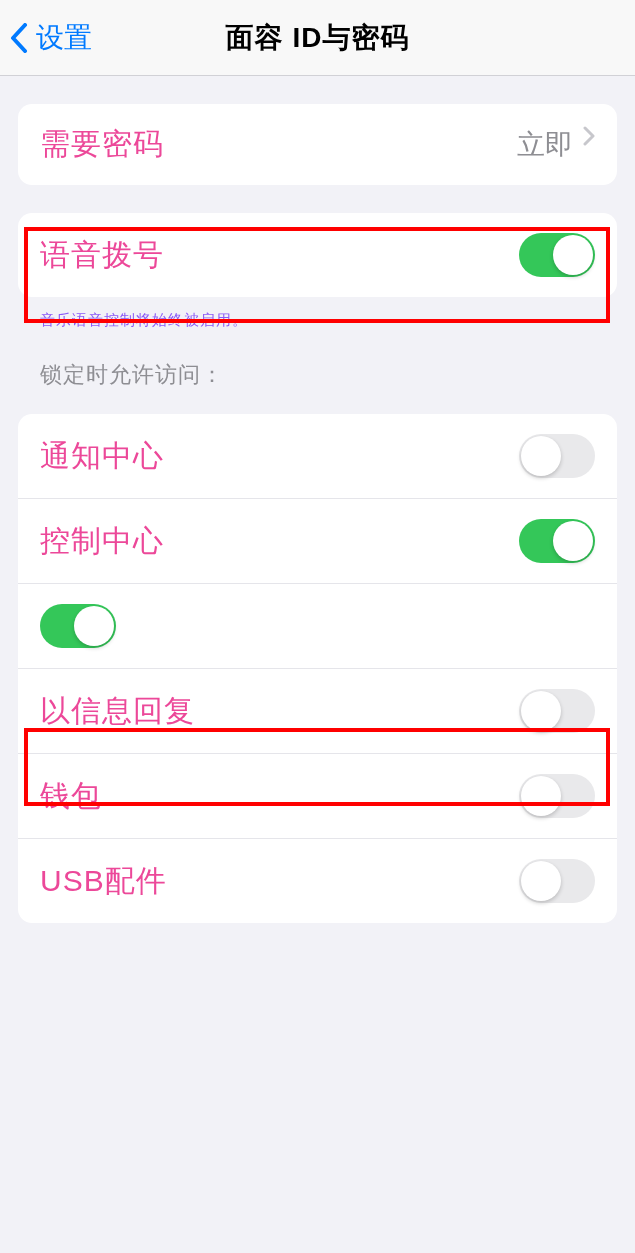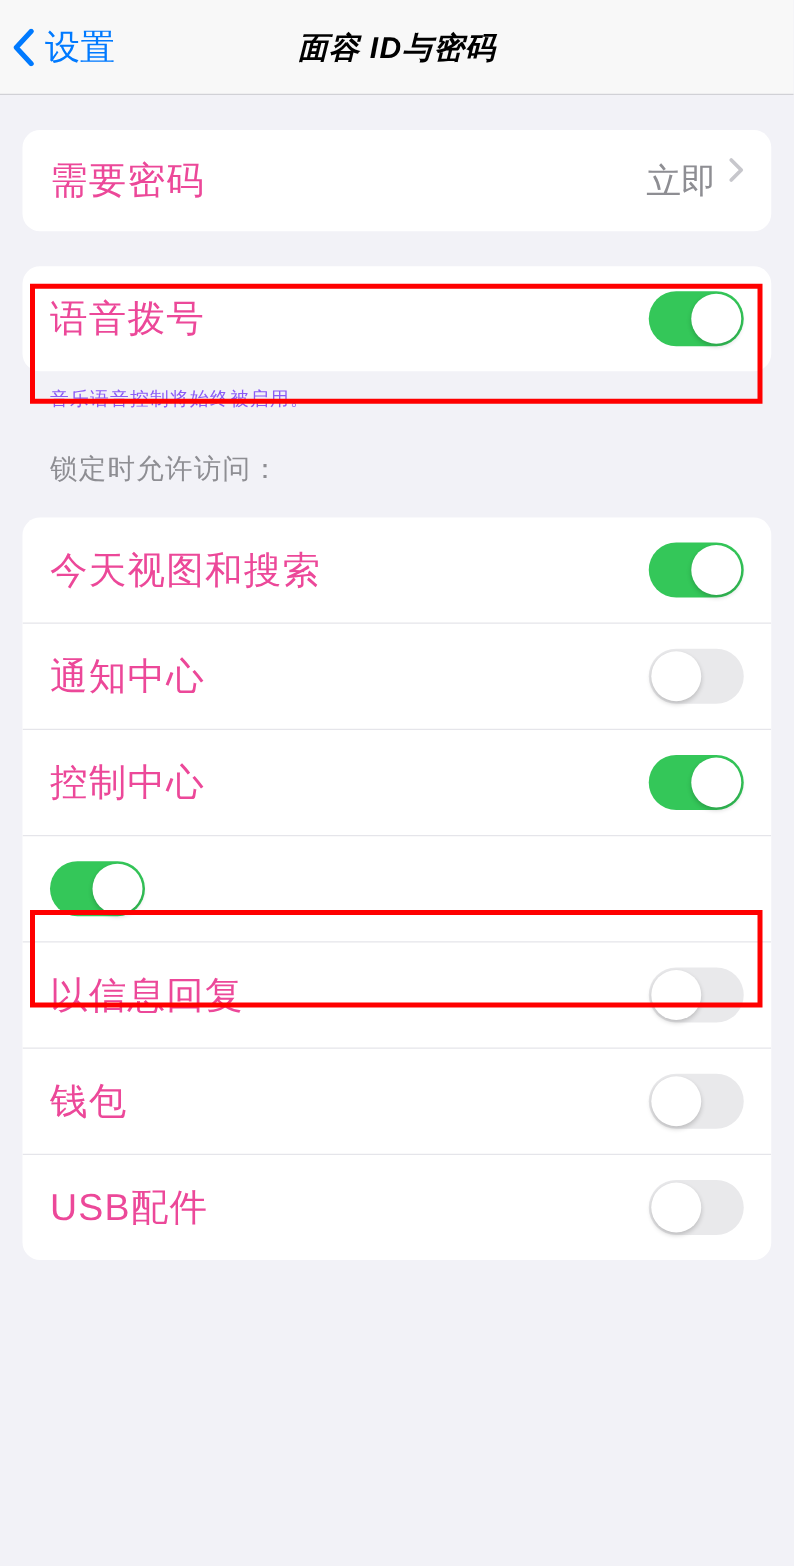--- a/index.html
+++ b/index.html
@@ -33,25 +33,24 @@
     }
     .back-chevron {
       width: 18px;
       height: 30px;
       margin-right: 8px;
     }
     .header-title {
       position: absolute;
       left: 50%;
       transform: translateX(-50%);
-      font-size: 24px;
+      font-size: 28px;
       font-weight: 600;
       color: #000;
       letter-spacing: 1px;
-      font-style: italic;
     }
     .content {
       padding: 0 18px;
     }
     .group {
       background: #fff;
       border-radius: 14px;
       margin-top: 28px;
       overflow: hidden;
     }
@@ -167,26 +166,20 @@
         <div class="toggle-knob"></div>
       </div>
     </div>
   </div>
   <div class="footer-text">音乐语音控制将始终被启用。</div>
 
   <div class="section-header">锁定时允许访问：</div>
 
   <div class="group tight" id="locked-access-group">
       <div class="row">
-        <span class="row-label">今天视图和搜索</span>
-        <div class="toggle on">
-          <div class="toggle-knob"></div>
-        </div>
-      </div>
-      <div class="row">
         <span class="row-label">通知中心</span>
         <div class="toggle off">
           <div class="toggle-knob"></div>
         </div>
       </div>
       <div class="row">
         <span class="row-label">控制中心</span>
         <div class="toggle on">
           <div class="toggle-knob"></div>
         </div>

